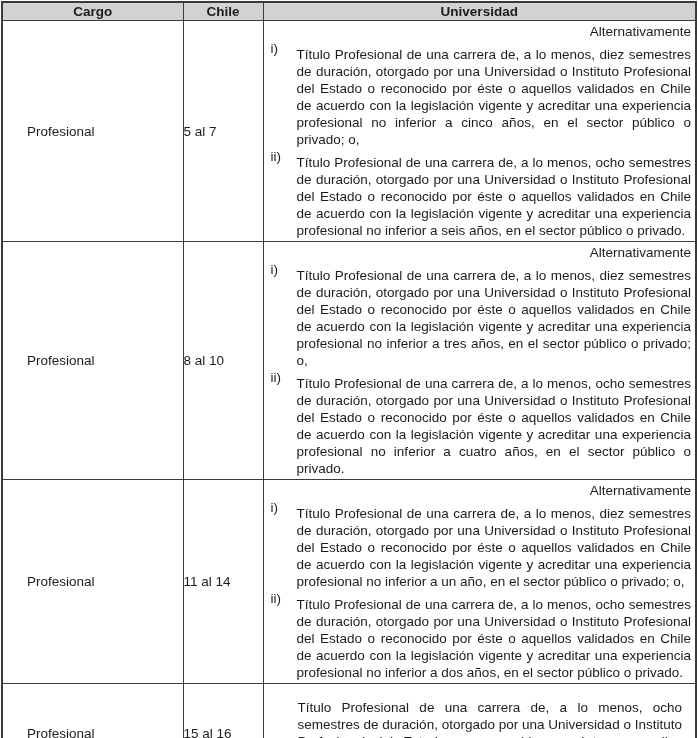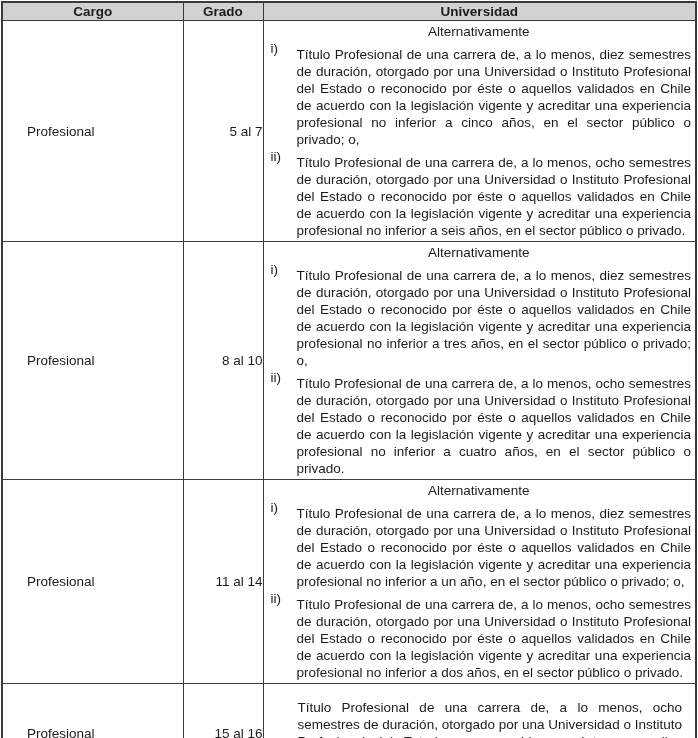--- a/index.html
+++ b/index.html
@@ -50,32 +50,32 @@
   tr.body-row-tall3 { height: 204px; }
   tr.body-row-short { height: 100px; }
 
   td.cargo-cell {
     vertical-align: middle;
     text-align: left;
     padding-left: 24px;
   }
   td.grado-cell {
     vertical-align: middle;
-    text-align: right;
+    text-align: left;
   }
   td.req-cell {
     vertical-align: top;
     padding: 2px 4px 2px 3px;
   }
   td.req-cell-simple {
     vertical-align: middle;
     padding: 2px 13px 2px 34px;
   }
   .req-intro {
-    text-align: center;
+    text-align: right;
   }
   .req-item {
     display: flex;
     align-items: flex-start;
   }
   .req-marker {
     flex: none;
     width: 30px;
     padding-left: 4px;
   }
@@ -96,21 +96,21 @@
 <div class="page">
   <table class="doc-table">
     <colgroup>
       <col class="c-cargo">
       <col class="c-grado">
       <col class="c-req">
     </colgroup>
     <thead>
       <tr>
         <th>Cargo</th>
-        <th>Grado</th>
+        <th>Chile</th>
         <th>Universidad</th>
       </tr>
     </thead>
     <tbody>
       <tr class="body-row-tall">
         <td class="cargo-cell">Profesional</td>
         <td class="grado-cell">5 al 7</td>
         <td class="req-cell">
           <div class="req-intro">Alternativamente</div>
           <div class="req-item">

